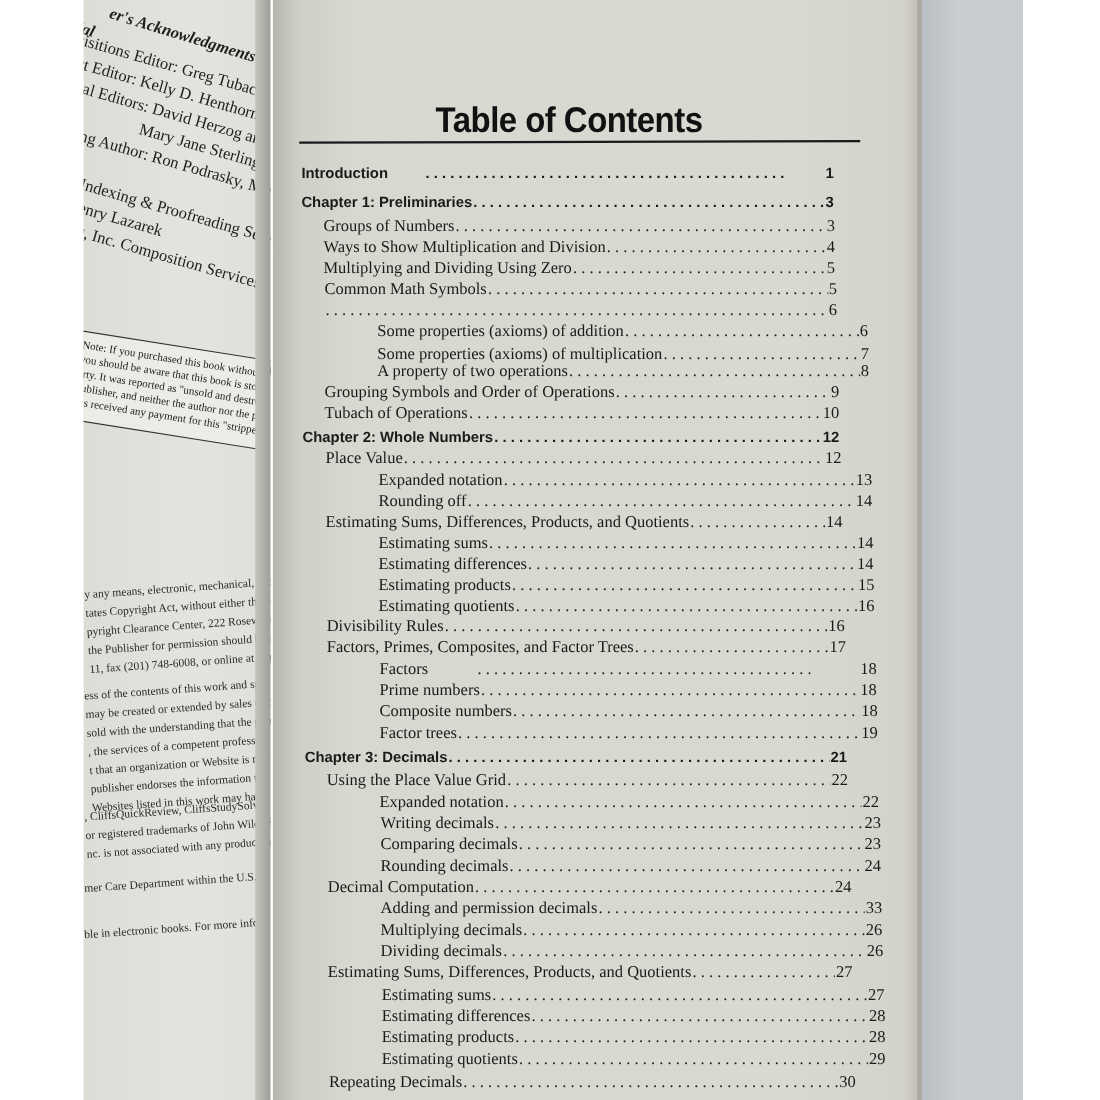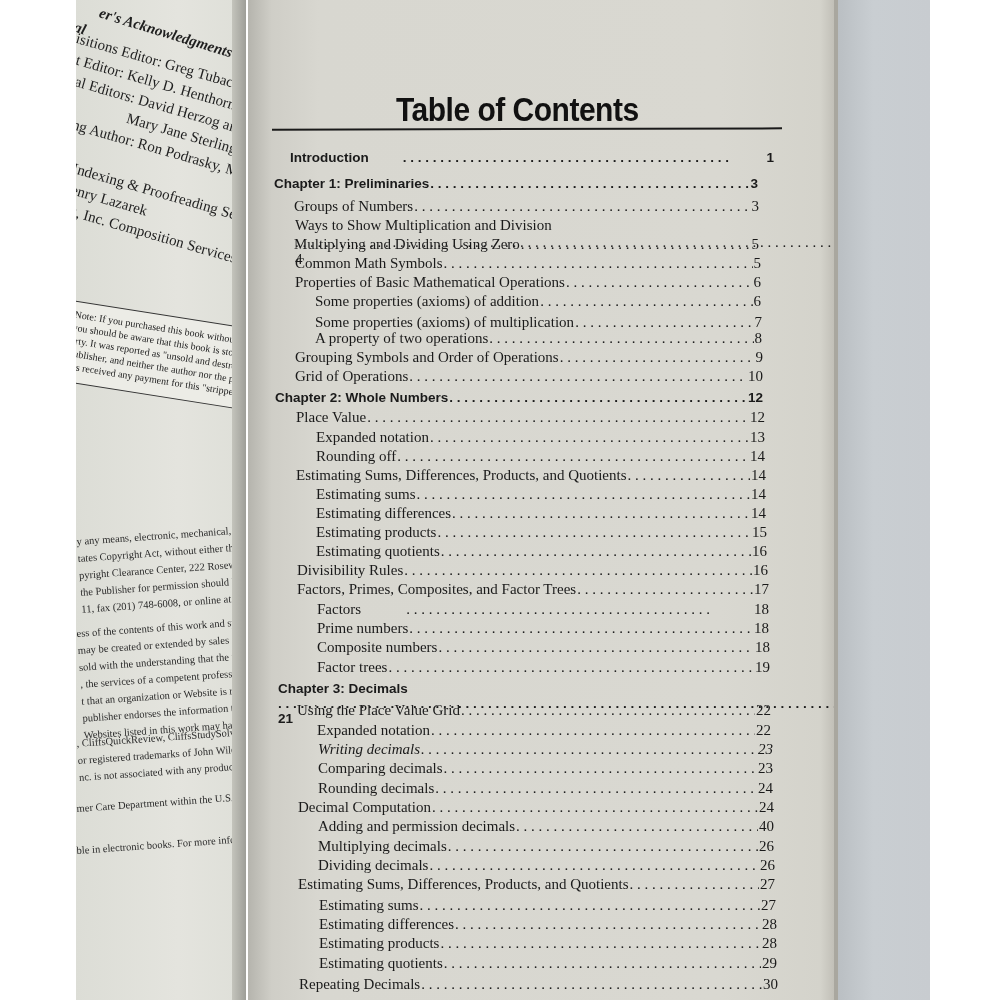--- a/index.html
+++ b/index.html
@@ -70,21 +70,21 @@
   .entry .dots::before {
     content:". . . . . . . . . . . . . . . . . . . . . . . . . . . . . . . . . . . . . . . . . . . . . . . . . . . . . . . . . . . . . . . . . . . . . . . . . . . . . . . . . . . . . . . . . . . . . . . . . . .";
     letter-spacing:0;
   }
   .entry .pg { flex:0 0 auto; text-align:right; }
   .entry.chapter {
     font-family:"Liberation Sans", sans-serif; font-weight:bold; font-size:13.5px;
   }
   .entry.chapter .dots::before { font-weight:bold; }
   .entry.sec { font-size:15px; }
-  .entry.sub { font-size:15px; }
+  .entry.sub { font-size:15px;margin-left:28px; }
 </style>
 </head>
 <body>
 
 <div class="bg-strip"></div>
 
 <div class="left-page">
   <div class="ack" style="left:-2px; top:-6px;">
     <span class="row it" style="padding-left:30px">er's Acknowledgments</span>
     <span class="row it">rial</span>
@@ -141,52 +141,51 @@
     <div>ble in electronic books. For more infor-</div>
   </div>
 
   <div class="gutter"></div>
 </div>
 
 <div class="right-page">
   <div class="toc-title">Table of Contents</div>
   <div class="title-rule"></div>
   <div class="toc" id="toc">
-      <div class="entry chapter" style="top: 2px; left: 16px; width: 484px; gap: 33px;">
+      <div class="entry chapter" style="top: 2px; left: 0px; width: 484px; gap: 33px;">
         <span class="lbl">Introduction</span>
         <span class="dots"></span>
         <span class="pg">1</span>
       </div>
       <div class="entry chapter" style="top: 28px; left: 0px; width: 484px;">
         <span class="lbl">Chapter 1: Preliminaries</span>
         <span class="dots"></span>
         <span class="pg">3</span>
       </div>
       <div class="entry sec" style="top: 50px; left: 20px; width: 465px;">
         <span class="lbl">Groups of Numbers</span>
         <span class="dots"></span>
         <span class="pg">3</span>
       </div>
-      <div class="entry sec" style="top: 69px; left: 20px; width: 465px; flex-direction: column;">
+      <div class="entry sec" style="top: 69px; left: 20px; width: 465px;">
         <span class="lbl">Ways to Show Multiplication and Division</span>
         <span class="dots"></span>
         <span class="pg">4</span>
       </div>
       <div class="entry sec" style="top: 88px; left: 20px; width: 465px;">
         <span class="lbl">Multiplying and Dividing Using Zero</span>
         <span class="dots"></span>
         <span class="pg">5</span>
       </div>
       <div class="entry sec" style="top: 107px; left: 21px; width: 466px;">
         <span class="lbl">Common Math Symbols</span>
         <span class="dots"></span>
         <span class="pg">5</span>
       </div>
       <div class="entry sec" style="top: 126px; left: 21px; width: 466px;">
-        <span class="lbl">Properties of Basic Mathematical Operations</span>
         <span class="dots"></span>
         <span class="pg">6</span>
       </div>
       <div class="entry sub" style="top: 145px; left: 41px; width: 446px;">
         <span class="lbl">Some properties (axioms) of addition</span>
         <span class="dots"></span>
         <span class="pg">6</span>
       </div>
       <div class="entry sub" style="top: 166px; left: 41px; width: 447px;">
         <span class="lbl">Some properties (axioms) of multiplication</span>
@@ -197,21 +196,21 @@
         <span class="lbl">A property of two operations</span>
         <span class="dots"></span>
         <span class="pg">8</span>
       </div>
       <div class="entry sec" style="top: 201px; left: 21px; width: 468px; justify-content: space-between;">
         <span class="lbl">Grouping Symbols and Order of Operations</span>
         <span class="dots"></span>
         <span class="pg">9</span>
       </div>
       <div class="entry sec" style="top: 220px; left: 21px; width: 468px;">
-        <span class="lbl">Grid of Operations</span>
+        <span class="lbl">Tubach of Operations</span>
         <span class="dots"></span>
         <span class="pg">10</span>
       </div>
       <div class="entry chapter" style="top: 242px; left: 1px; width: 488px;">
         <span class="lbl">Chapter 2: Whole Numbers</span>
         <span class="dots"></span>
         <span class="pg">12</span>
       </div>
       <div class="entry sec" style="top: 261px; left: 22px; width: 469px;">
         <span class="lbl">Place Value</span>
@@ -276,36 +275,36 @@
       <div class="entry sub" style="top: 491px; left: 43px; width: 453px;">
         <span class="lbl">Composite numbers</span>
         <span class="dots"></span>
         <span class="pg">18</span>
       </div>
       <div class="entry sub" style="top: 511px; left: 43px; width: 453px;">
         <span class="lbl">Factor trees</span>
         <span class="dots"></span>
         <span class="pg">19</span>
       </div>
-      <div class="entry chapter" style="top: 533px; left: 3px; width: 493px; flex-direction: column;">
+      <div class="entry chapter" style="top: 533px; left: 3px; width: 493px;">
         <span class="lbl">Chapter 3: Decimals</span>
         <span class="dots"></span>
         <span class="pg">21</span>
       </div>
       <div class="entry sec" style="top: 554px; left: 23px; width: 474px;">
         <span class="lbl">Using the Place Value Grid</span>
         <span class="dots"></span>
         <span class="pg">22</span>
       </div>
       <div class="entry sub" style="top: 574px; left: 43px; width: 454px;">
         <span class="lbl">Expanded notation</span>
         <span class="dots"></span>
         <span class="pg">22</span>
       </div>
-      <div class="entry sub" style="top: 593px; left: 44px; width: 455px; font-style: italic;">
+      <div class="entry sub" style="top: 593px; left: 44px; width: 455px;">
         <span class="lbl">Writing decimals</span>
         <span class="dots"></span>
         <span class="pg">23</span>
       </div>
       <div class="entry sub" style="top: 612px; left: 44px; width: 455px;">
         <span class="lbl">Comparing decimals</span>
         <span class="dots"></span>
         <span class="pg">23</span>
       </div>
       <div class="entry sub" style="top: 632px; left: 44px; width: 455px;">
@@ -314,21 +313,21 @@
         <span class="pg">24</span>
       </div>
       <div class="entry sec" style="top: 651px; left: 24px; width: 476px;">
         <span class="lbl">Decimal Computation</span>
         <span class="dots"></span>
         <span class="pg">24</span>
       </div>
       <div class="entry sub" style="top: 670px; left: 44px; width: 456px;">
         <span class="lbl">Adding and permission decimals</span>
         <span class="dots"></span>
-        <span class="pg">40</span>
+        <span class="pg">33</span>
       </div>
       <div class="entry sub" style="top: 690px; left: 44px; width: 456px;">
         <span class="lbl">Multiplying decimals</span>
         <span class="dots"></span>
         <span class="pg">26</span>
       </div>
       <div class="entry sub" style="top: 709px; left: 44px; width: 457px;">
         <span class="lbl">Dividing decimals</span>
         <span class="dots"></span>
         <span class="pg">26</span>

